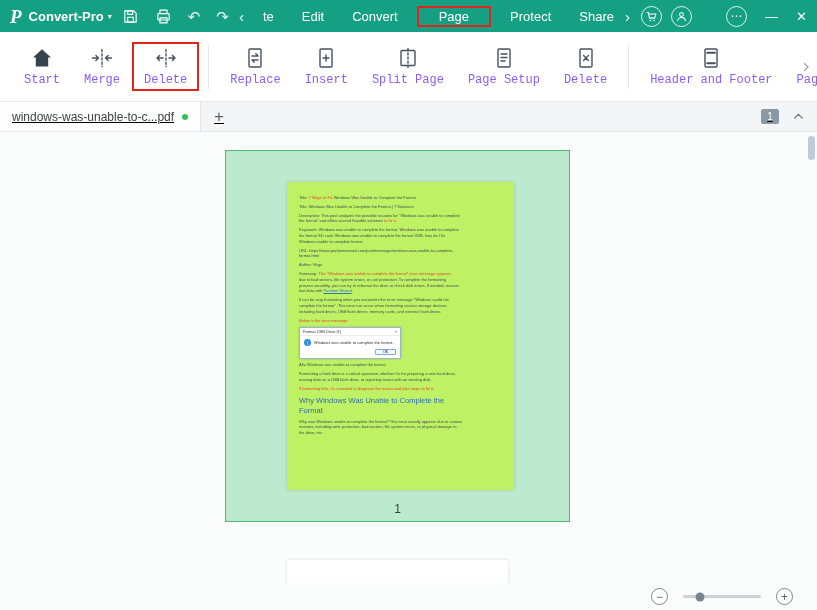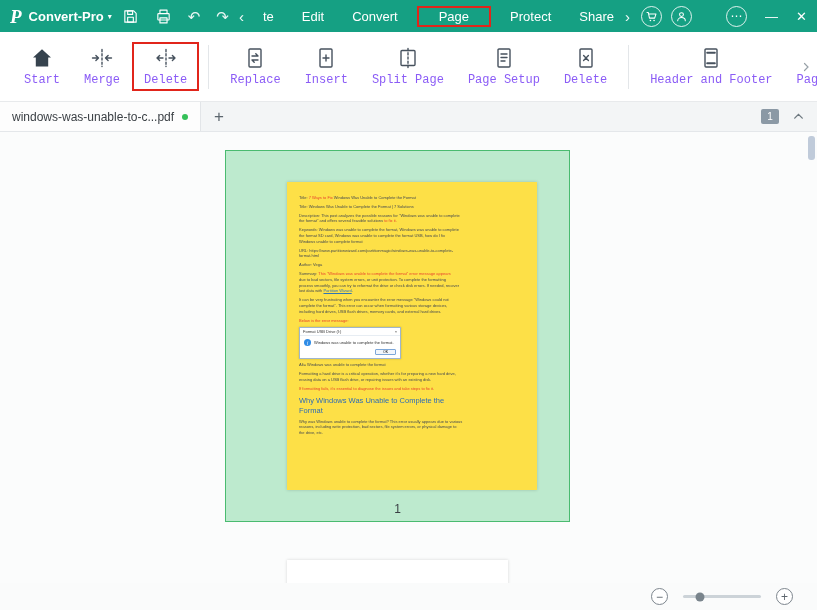--- a/index.html
+++ b/index.html
@@ -42,35 +42,35 @@
     gap:3px; padding:4px 12px; cursor:pointer; }
   .ritem.hl { border:2px solid var(--red,#E1251B); padding:2px 10px; }
   .ricon svg { width:24px; height:24px; display:block; }
   .rlabel { font-size:12px; color:#8b5cf6; white-space:nowrap;font-family:Liberation Mono, monospace; }
   .rsep { width:1px; height:44px; background:#e3e6e9; margin:0 9px; flex:none; }
   .ribbon-expand { position:absolute; right:5px; top:50%; transform:translateY(-50%); cursor:pointer; }
   .ribbon-expand svg { width:12px; height:12px; display:block; }
 
   
   .tabbar { height:30px; flex:none; background:#f3f5f6; display:flex; align-items:center;
-    border-bottom:1px solid #e4e7ea; }
+    border-bottom:1px solid #e4e7ea;text-decoration:underline; }
   .tab { height:29px; background:#fdfdfd; display:flex; align-items:center; gap:8px;
     padding:0 12px; font-size:12px; color:#3a3f44; border-right:1px solid #e2e5e8; cursor:pointer; }
   .dot { width:6px; height:6px; border-radius:50%; background:#35c159; flex:none; }
   .addtab { margin-left:13px; font-size:17px; color:#5c666e; cursor:pointer; line-height:1; }
   .tab-right { margin-left:auto; display:flex; align-items:center; gap:13px; margin-right:12px; }
   .page-badge { min-width:18px; height:15px; background:#8b99a5; color:#fff; font-size:10px;
     display:flex; align-items:center; justify-content:center; border-radius:2px; padding:0 3px; cursor:pointer; }
   .collapse svg { width:13px; height:13px; display:block; cursor:pointer; }
 
   
   .canvas { position:relative; flex:1; background:#fbfcfc; overflow:hidden; }
   .selection { position:absolute; left:225px; top:18px; width:345px; height:372px;
     background:var(--selfill,#BDEACE); border:1px solid var(--selborder,#4ABB70); cursor:pointer; }
-  .page { position:absolute; left:61px; top:31px; width:250px; height:308px; background:#fde047;
+  .page { position:absolute; left:61px; top:31px; width:227px; height:308px; background:#bef264;
     box-shadow:0 0 3px rgba(0,0,0,.18); }
   .page-label { position:absolute; left:0; right:0; bottom:5px; text-align:center; font-size:12px; color:#3a3f44; }
   .next-page { position:absolute; left:287px; top:428px; width:221px; height:55px; background:#fff;
     box-shadow:0 0 3px rgba(0,0,0,.15); cursor:pointer; }
   .vscroll { position:absolute; right:2px; top:4px; width:7px; bottom:30px; }
   .vthumb { width:7px; height:24px; background:#c0cbda; border-radius:3px; cursor:pointer; }
 
   
   .footer { position:absolute; left:0; right:0; bottom:0; height:27px; background:#fafbfb;
     display:flex; align-items:center; justify-content:flex-end; padding-right:24px; gap:15px; }

